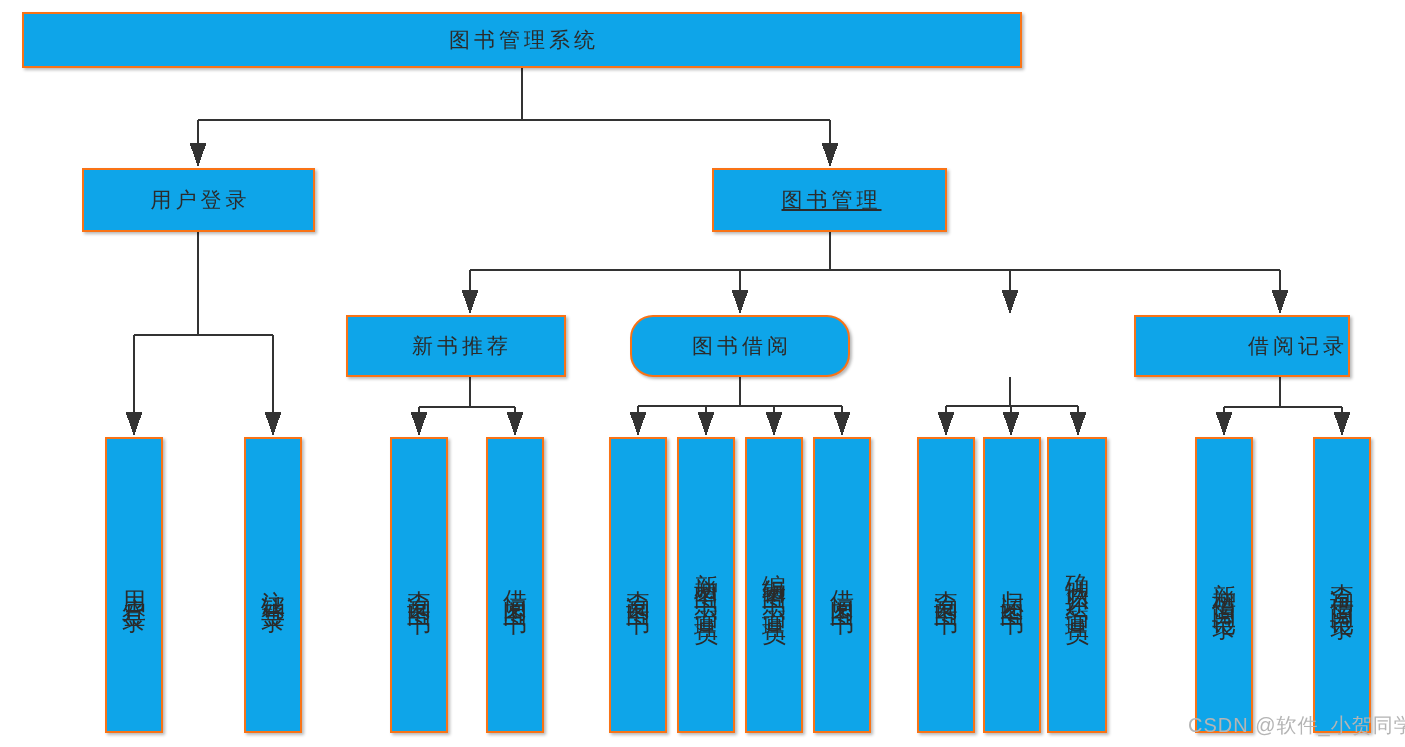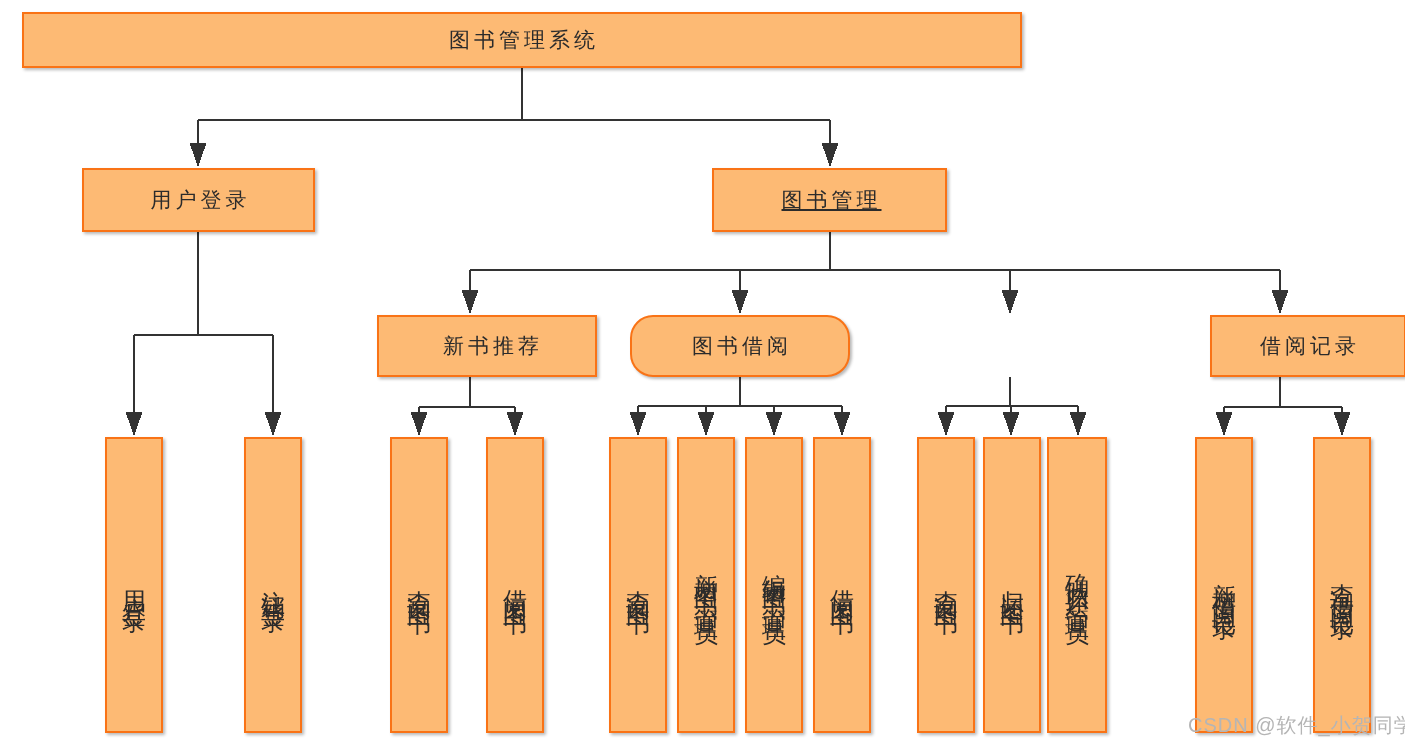--- a/index.html
+++ b/index.html
@@ -17,21 +17,21 @@
   }
   #connector-layer {
     position: absolute;
     left: 0; top: 0;
     width: 1405px; height: 747px;
     z-index: 1;
   }
   .node {
     position: absolute;
     box-sizing: border-box;
-    background: #fdba74;
+    background: #0ea5e9;
     border: 2px solid #f97316;
     box-shadow: 2px 2px 3px rgba(0,0,0,0.28);
     display: flex;
     align-items: center;
     justify-content: center;
     color: #2b2b2b;
     z-index: 2;
   }
   .hlabel {
     font-size: 21px;
@@ -40,24 +40,24 @@
     text-indent: 4px;
   }
   .node.root {
     left: 22px; top: 12px;
     width: 1000px; height: 56px;
     border-width: 2px;
   }
   .node.l2a { left: 82px;  top: 168px; width: 233px; height: 64px; }
   .node.l2b { left: 712px; top: 168px; width: 235px; height: 64px; text-decoration: underline; }
   .node.l3  { top: 315px; height: 62px; }
-  .node.l3a { left: 377px;  width: 220px; padding-left: 8px; }
+  .node.l3a { left: 346px;  width: 220px; padding-left: 8px; }
   .node.l3b { left: 630px;  width: 220px; border-radius: 23px; }
   .node.l3c { left: 900px;  width: 218px; }
-  .node.l3d { left: 1210px; width: 196px; }
+  .node.l3d { left: 1134px; width: 216px; justify-content: flex-end; }
   .node.leaf {
     top: 437px;
     width: 58px;
     height: 296px;
   }
   .leaf .vlabel {
     writing-mode: vertical-rl;
     text-orientation: mixed;
     font-size: 24px;
     letter-spacing: 7px;

